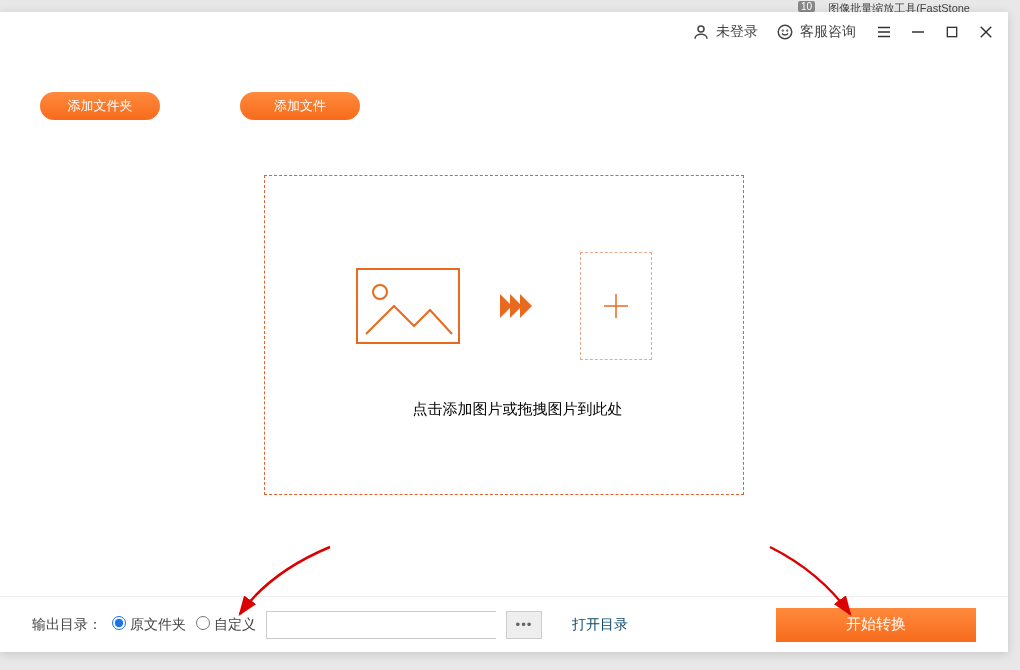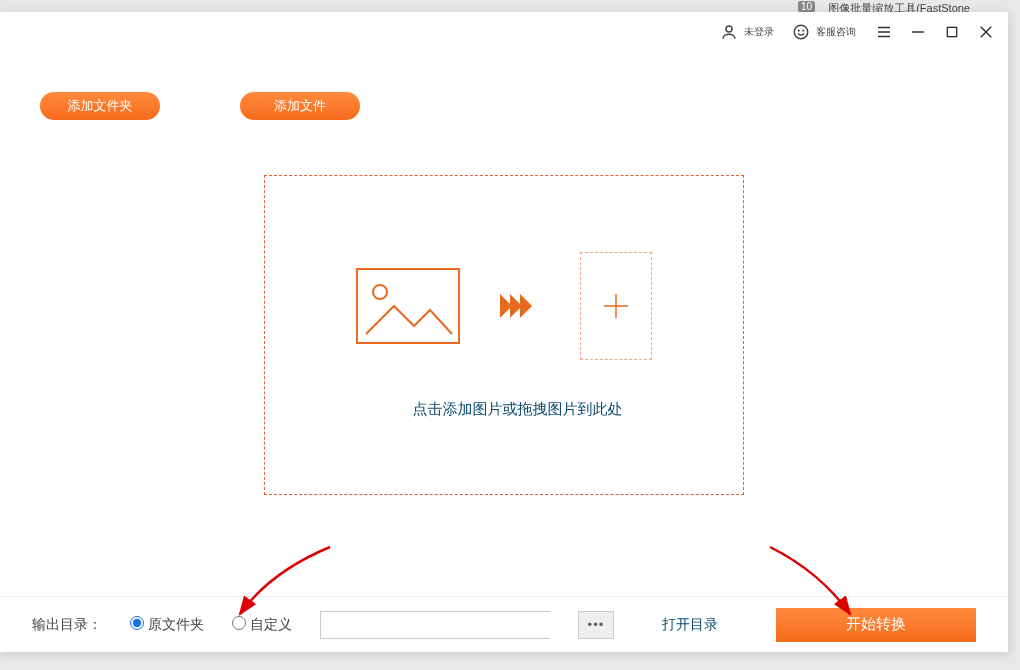--- a/index.html
+++ b/index.html
@@ -47,21 +47,21 @@
       box-shadow: 0 2px 10px rgba(0,0,0,0.15);
     }
     .titlebar {
       height: 40px;
       display: flex;
       align-items: center;
       justify-content: flex-end;
       padding: 0 12px;
       gap: 18px;
       color: #444;
-      font-size: 10px;
+      font-size: 14px;
     }
     .titlebar .group {
       display: flex;
       align-items: center;
       gap: 6px;
       cursor: pointer;
     }
     .win-controls {
       display: flex;
       align-items: center;
@@ -117,34 +117,34 @@
     .dz-plus-frame {
       width: 72px;
       height: 108px;
       border: 1.5px dashed #e9a98a;
       display: flex;
       align-items: center;
       justify-content: center;
     }
     .dz-hint {
       font-size: 15px;
-      color: #0c4a6e;
+      color: #000000;
       margin-left: 27px;
     }
     .bottombar {
       position: absolute;
       bottom: 0;
       left: 0;
       right: 0;
       height: 56px;
       border-top: 1px solid #eee;
       display: flex;
       align-items: center;
       padding: 2px 32px;
-      gap: 28px;
+      gap: 10px;
       font-size: 14px;
       color: #444;
     }
     .radio-wrap {
       display: flex;
       gap: 4px;
       cursor: pointer;
     }
     .radio-wrap input { accent-color: #1a73e8; width: 14px; height: 14px; }
     .path-input {

